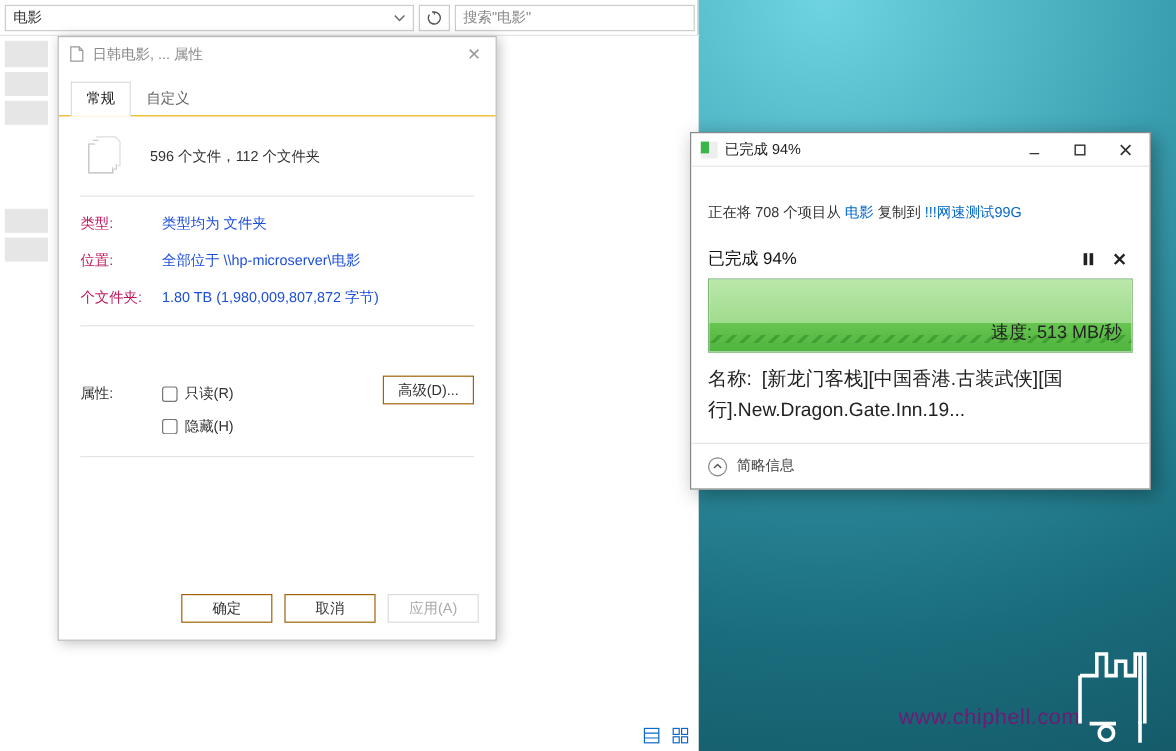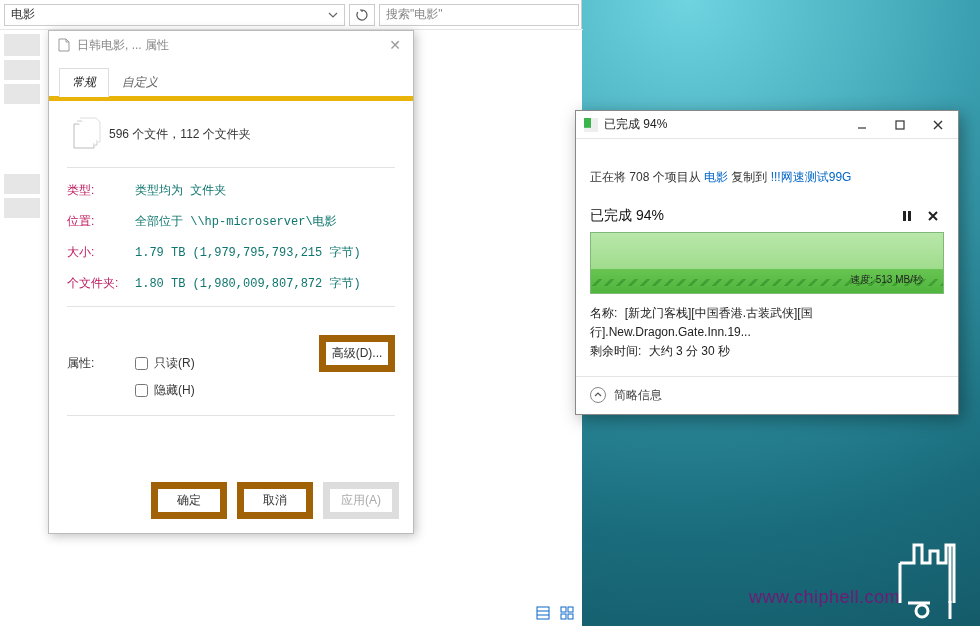--- a/index.html
+++ b/index.html
@@ -92,72 +92,71 @@
       width:14px; height:14px; margin-right:6px;
       display:flex; align-items:center; justify-content:center;
     }
     .props-titlebar .close {
       margin-left:auto; color:#999; font-size:14px;
       width:20px; text-align:center;
     }
     .props-tabs {
       display:flex;
       padding: 8px 10px 0 10px;
-      border-bottom: 5px solid #eab308;
-      font-style: italic;
+      border-bottom: 1px solid #eab308;
     }
     .tab {
       padding: 5px 12px;
       border: 1px solid transparent;
       font-size:12px; color:#666;
       position:relative; top:1px;
     }
     .tab.active {
       background:#fff;
       border:1px solid #ddd; border-bottom-color:#fff;
       color:#222;
     }
     .props-body {
       padding: 14px 18px 8px 18px;
     }
     .summary-row {
-      display:flex; align-items:center; gap:4px;
+      display:flex; align-items:center; gap:20px;
       margin-bottom: 14px;
     }
     .docs-icon {
       width:38px; height:38px;
       display:flex; align-items:center; justify-content:center;
     }
     .sep {
       border-top:1px solid #e3e3e3;
       margin: 8px 0;
     }
     .kv-row {
       display:flex; align-items:flex-start;
       margin: 14px 0;
       font-size:12px;
     }
     .kv-row .k { width: 68px; color:#be185d; }
-    .kv-row .v { flex:1; color:#0f766e;font-family:Liberation Mono, monospace; }
+    .kv-row .v { flex:1; color:#1d4ed8; }
     .attr-row {
       display:flex; align-items:flex-end;
       margin:12px 0 4px 0;
     }
     .attr-row .k { width:68px; }
     .attr-row .cb { display:flex; align-items:center; gap:6px; flex:1;margin-top:36px;}
     .attr-row .cb input { width:13px; height:13px; }
     .adv-btn-hold { margin-left:auto; }
     .cb2 { display:flex; align-items:center; gap:6px; margin:10px 0 0 68px;}
     .props-btnrow {
       position:absolute; left:0; right:0; bottom:14px;
       display:flex; justify-content:flex-end; gap:10px; padding:0 14px;
     }
     .win-btn {
-      min-width: 76px; height:37px;
-      border:7px solid #a16207; background:#fff;
+      min-width: 76px; height:24px;
+      border:1px solid #a16207; background:#fff;
       font-size:12px; color:#333;
       display:flex; align-items:center; justify-content:center;margin-top:12px;
     }
     .win-btn.disabled { color:#aaa; border-color:#ddd; }
 
     
     .copy-dialog {
       position:absolute;
       left: 575px; top: 110px;
       width: 384px;
@@ -206,25 +205,25 @@
       position:absolute; inset:0;
       background: linear-gradient(to bottom, #b9e7aa 0%, #a0dc8d 60%, #68c451 60%, #4fb53d 100%);
     }
     .chart-ridge {
       position:absolute; left:0; right:0; bottom:7px; height:7px;
       background:
         linear-gradient(135deg, transparent 40%, #2f8e26 40%, #2f8e26 60%, transparent 60%) 0 0/12px 100% repeat-x;
       opacity:0.6;
     }
     .chart-speed {
-      position:absolute; right:20px; bottom:6px;
-      font-size:10px; color:#222;
+      position:absolute; right:8px; bottom:6px;
+      font-size:15px; color:#222;
       background: rgba(255,255,255,0.0);
     }
-    .meta { font-size:12px; color:#222; margin-top:10px; line-height:1.6; }
+    .meta { font-size:16px; color:#222; margin-top:10px; line-height:1.6; }
     .meta .k { margin-right:4px; }
     .collapse {
       display:flex; align-items:center; gap:8px;
       border-top:1px solid #e5e5e5;
       padding: 10px 14px;
       color:#444; font-size:12px;
     }
     .collapse .circ {
       width:16px; height:16px; border:1px solid #888; border-radius:50%;
       display:flex; align-items:center; justify-content:center;
@@ -322,24 +321,20 @@
     <div class="sep"></div>
     <div class="kv-row">
         <span class="k">类型:</span>
         <span class="v">类型均为 文件夹</span>
       </div>
     <div class="kv-row">
         <span class="k">位置:</span>
         <span class="v">全部位于 \\hp-microserver\电影</span>
       </div>
     <div class="kv-row">
-        <span class="k">大小:</span>
-        <span class="v">1.79 TB (1,979,795,793,215 字节)</span>
-      </div>
-    <div class="kv-row">
         <span class="k">个文件夹:</span>
         <span class="v">1.80 TB (1,980,009,807,872 字节)</span>
       </div>
     <div class="sep"></div>
     <div class="attr-row">
       <span class="k">属性:</span>
       <label class="cb">
         <input type="checkbox" style="">
         <span>只读(R)</span>
       </label>
@@ -400,21 +395,20 @@
     </div>
     <div class="chart">
       <div class="chart-fill"></div>
       <div class="chart-ridge"></div>
       <div class="chart-speed">
         <span>速度: </span><span>513 MB/秒</span>
       </div>
     </div>
     <div class="meta">
       <div><span class="k">名称: </span><span>[新龙门客栈][中国香港.古装武侠][国行].New.Dragon.Gate.Inn.19...</span></div>
-      <div><span class="k">剩余时间: </span><span>大约 3 分 30 秒</span></div>
     </div>
   </div>
   <div class="collapse">
     <span class="circ">
       <svg width="8" height="8" viewBox="0 0 8 8">
           <path d="M1 5 L4 2 L7 5" fill="none" stroke="#555" stroke-width="1.2"></path>
         </svg>
     </span>
     <span>简略信息</span>
   </div>

